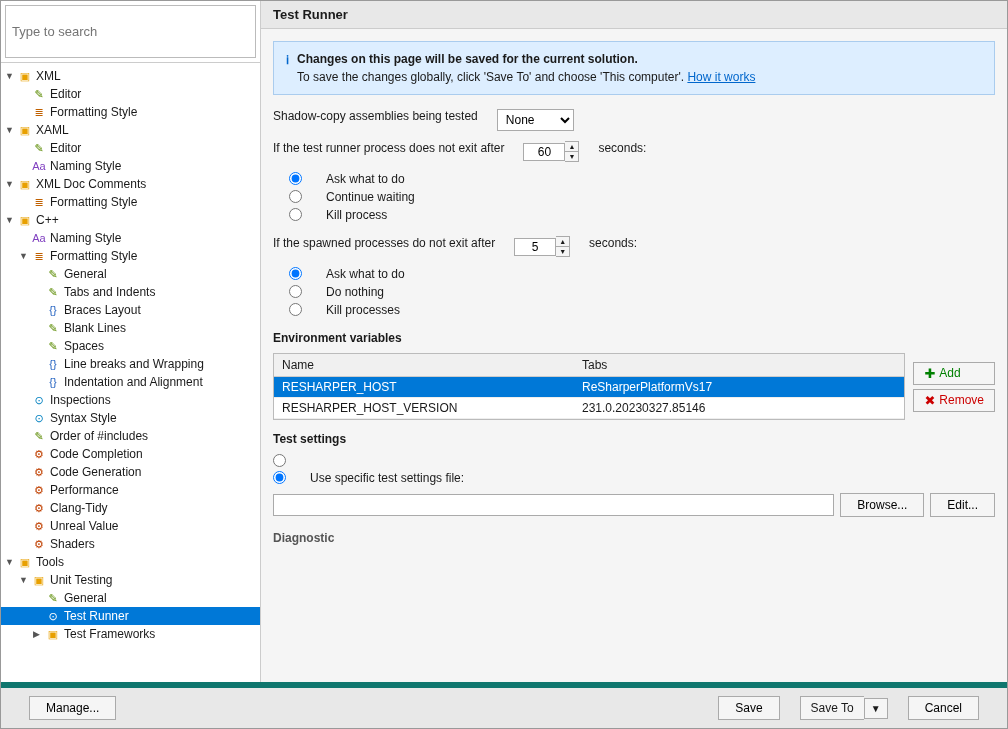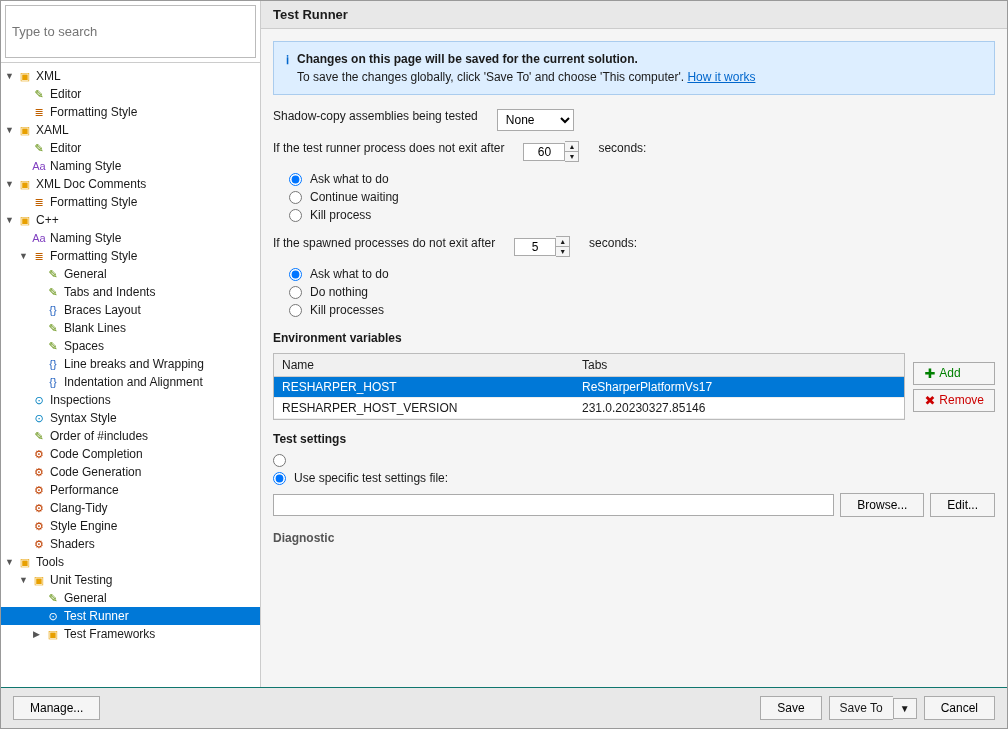--- a/index.html
+++ b/index.html
@@ -33,21 +33,21 @@
     .info-banner .info-icon { color: #0066cc; font-weight: bold; flex-shrink: 0; margin-top: 1px; }
     .info-banner .info-text { line-height: 1.5; }
     .info-banner a { color: #0066cc; text-decoration: underline; cursor: pointer; }
     .info-banner strong { font-weight: 600; }
 
     .form-row { display: flex; align-items: flex-start; margin-bottom: 10px; gap: 19px; }
     .form-label { }
     select.form-select { padding: 2px 4px; border: 1px solid #aaa; font-size: 12px; background: #fff; }
 
     .radio-group { margin-bottom: 10px; }
-    .radio-item { display: flex; align-items: flex-end; gap: 8px; margin-bottom: 4px; font-size: 12px; cursor: pointer; }
+    .radio-item { display: flex; align-items: flex-start; gap: 24px; margin-bottom: 4px; font-size: 12px; cursor: pointer; }
     .radio-item input[type=radio] { margin: 0; cursor: pointer; }
 
     .section-label { font-weight: 700; font-size: 12px; margin: 14px 0 8px 0; }
     .env-table { width: 100%; border-collapse: collapse; }
     .env-table thead tr { background: #f0f0f0; }
     .env-table th { padding: 4px 8px; text-align: left; border-bottom: 1px solid #ccc; font-weight: 400; font-size: 12px; }
     .env-table td { padding: 3px 8px; font-size: 12px; border-bottom: 1px solid #eee; }
     .env-table tr.selected td { background: #0078d7; color: #fff; }
 
     .btn-small { padding: 3px 10px; font-size: 12px; border: 1px solid #aaa; background: #f5f5f5; cursor: pointer; display: flex; align-items: center; gap: 4px; white-space: nowrap; }
@@ -56,23 +56,23 @@
 
     .test-settings { margin-top: 12px; }
     .test-settings .section-label { margin-top: 0; }
 
     .settings-input-row { display: flex; align-items: center; gap: 6px; margin-top: 8px; }
     .settings-input-row input[type=text] { flex: 1; padding: 3px 6px; border: 1px solid #aaa; font-size: 12px; }
 
     .diag-label { font-weight: 700; margin-top: 12px; font-size: 12px; color: #555; }
 
     
-    .dialog-footer { background: #e8e8e8; border-top: 1px solid #0f766e; padding: 8px 12px; display: flex; justify-content: space-between; align-items: center; }
+    .dialog-footer { background: #e8e8e8; border-top: 6px solid #0f766e; padding: 8px 28px; display: flex; justify-content: space-between; align-items: center; }
     .footer-left {}
-    .footer-right { display: flex; gap: 7px; }
+    .footer-right { display: flex; gap: 20px; }
 
     .btn-footer { padding: 4px 16px; font-size: 12px; border: 1px solid #aaa; background: #f5f5f5; cursor: pointer; }
     .btn-save-to { display: flex; align-items: center; gap: 0; }
     .btn-save-to .main-part { padding: 4px 10px; border: 1px solid #aaa; border-right: none; background: #f5f5f5; cursor: pointer; font-size: 12px; }
     .btn-save-to .arrow-part { padding: 4px 6px; border: 1px solid #aaa; background: #f5f5f5; cursor: pointer; font-size: 10px; }
 
     
     ::-webkit-scrollbar { width: 8px; height: 8px; }
     ::-webkit-scrollbar-track { background: #f0f0f0; }
     ::-webkit-scrollbar-thumb { background: #bbb; border-radius: 2px; }
@@ -220,21 +220,21 @@
             <span class="label">Performance</span>
           </div>
           <div class="tree-item" style="padding-left: 18px;">
             <span class="expand-icon"></span>
             <span class="node-icon" style="color: rgb(192, 64, 0); font-size: 11px; display: inline-flex; align-items: center; justify-content: center; margin-right: 3px; flex-shrink: 0; width: 16px;">⚙</span>
             <span class="label">Clang-Tidy</span>
           </div>
           <div class="tree-item" style="padding-left: 18px;">
             <span class="expand-icon"></span>
             <span class="node-icon" style="color: rgb(192, 64, 0); font-size: 11px; display: inline-flex; align-items: center; justify-content: center; margin-right: 3px; flex-shrink: 0; width: 16px;">⚙</span>
-            <span class="label">Style Engine</span>
+            <span class="label">Unreal Value</span>
           </div>
           <div class="tree-item" style="padding-left: 18px;">
             <span class="expand-icon"></span>
             <span class="node-icon" style="color: rgb(192, 64, 0); font-size: 11px; display: inline-flex; align-items: center; justify-content: center; margin-right: 3px; flex-shrink: 0; width: 16px;">⚙</span>
             <span class="label">Shaders</span>
           </div>
           <div class="tree-item" style="padding-left: 4px;">
             <span class="expand-icon" style="font-size: 9px; color: rgb(85, 85, 85);">▼</span>
             <span class="node-icon" style="color: rgb(232, 160, 0); font-size: 11px; display: inline-flex; align-items: center; justify-content: center; margin-right: 3px; flex-shrink: 0; width: 16px;">▣</span>
             <span class="label">Tools</span>

